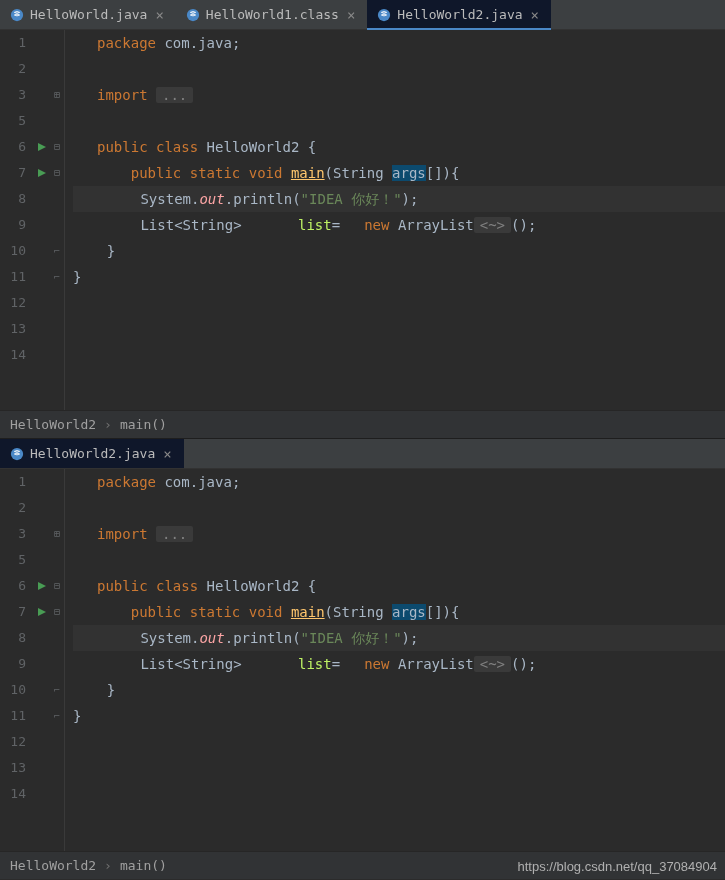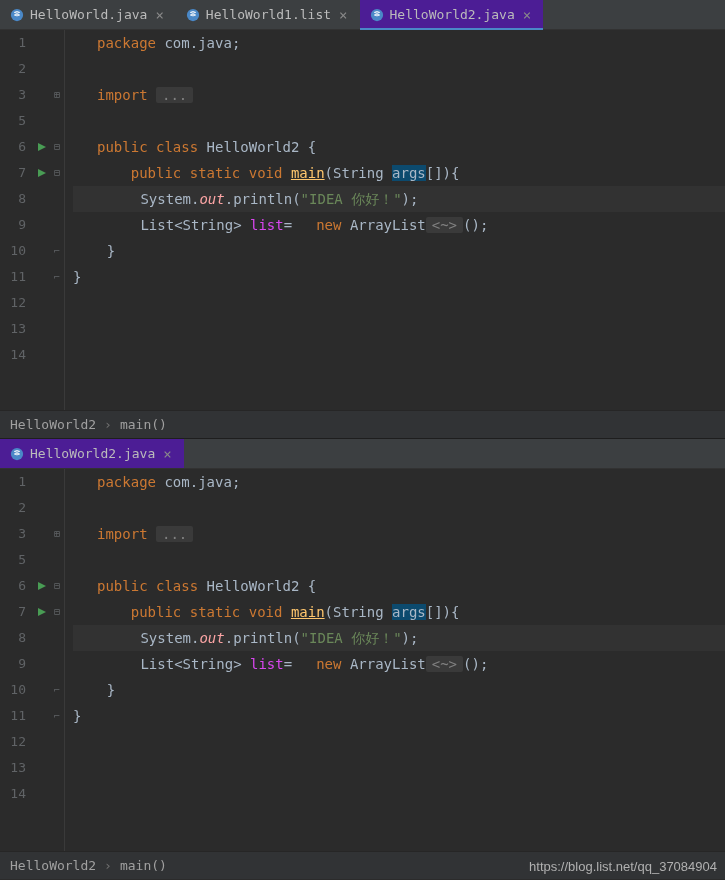--- a/index.html
+++ b/index.html
@@ -1,20 +1,20 @@
 <!DOCTYPE html>
 <html><head>
   <meta charset="utf-8">
   <style>
     * { margin:0; padding:0; box-sizing:border-box; }
     body { background:#2b2b2b; color:#a9b7c6; font-family:"Consolas","Monaco",monospace; font-size:14px; width:725px; height:880px; overflow:hidden; }
     .pane { display:flex; flex-direction:column; }
     .tabs { display:flex; background:#3c3f41; border-bottom:1px solid #323232; height:30px; }
     .tab { display:flex; align-items:center; padding:1px 10px; gap:6px; background:#3c3f41; cursor:pointer; position:relative; }
-    .tab.active { background:#4c1d95;align-items:center; }
+    .tab.active { background:#0f172a;align-items:center; }
     .tab.active.underline::after { content:""; position:absolute; left:0; right:0; bottom:-1px; height:2px; background:#4a88c7; }
     .tab-icon { width:14px; height:14px; }
     .tab-name { color:#bbbbbb; font-size:13px; }
     .tab-close { color:#8a8a8a; font-size:14px; padding:0 2px; cursor:pointer; }
     .editor { display:flex; flex:1; background:#2b2b2b; }
     .gutter { display:flex; border-right:1px solid #3a3a3a; }
     .linenos { width:34px; text-align:right; padding-right:8px; color:#606366; font-size:13px; }
     .runcol { width:16px; }
     .foldcol { width:14px; }
     .row { height:26px; line-height:26px; }
@@ -24,21 +24,21 @@
     .code { flex:1; padding-left:8px; }
     .code .row { white-space:pre; }
     .row.hl { background:#323232; }
     .kw { color:#cc7832;margin-left:24px; }
     .cls { color:#a9b7c6; }
     .mth { color:#ffc66d;text-decoration:underline; }
     .str { color:#6a8759; }
     .fld { color:#fca5a5; font-style:italic; }
     .box { background:#3a3a3a; padding:0 6px; border-radius:2px; color:#808080; }
     .hlv { background:#0c4a6e; }
-    .gen { color:#d946ef; }
+    .gen { color:#bef264;margin-left:48px; }
     .breadcrumb { height:28px; background:#313335; display:flex; align-items:center; padding-left:10px; color:#a0a0a0; font-size:13px; gap:8px; border-top:1px solid #262626; }
     .chev { color:#707070; }
     .watermark { position:absolute; right:8px; bottom:6px; color:#b0b0b0; font-size:13px; font-family:Arial,sans-serif; }
     .split { height:1px; background:#1e1e1e; }
   </style>
 </head>
 <body>
 
 <div class="pane" style="height:438px">
   <div class="tabs" id="tabs-top">
@@ -48,21 +48,21 @@
           <path d="M5 5 Q8 3 11 5 Q8 7 5 5 M5 8 Q8 6 11 8 Q8 10 5 8" stroke="#fff" stroke-width="1" fill="none"></path>
         </svg>
         <span class="tab-name">HelloWorld.java</span>
         <span class="tab-close">×</span>
       </div>
       <div class="tab">
         <svg viewBox="0 0 16 16" class="tab-icon">
           <circle cx="8" cy="8" r="7" fill="#4a88c7"></circle>
           <path d="M5 5 Q8 3 11 5 Q8 7 5 5 M5 8 Q8 6 11 8 Q8 10 5 8" stroke="#fff" stroke-width="1" fill="none"></path>
         </svg>
-        <span class="tab-name">HelloWorld1.list</span>
+        <span class="tab-name">HelloWorld1.class</span>
         <span class="tab-close">×</span>
       </div>
       <div class="tab active underline">
         <svg viewBox="0 0 16 16" class="tab-icon">
           <circle cx="8" cy="8" r="7" fill="#4a88c7"></circle>
           <path d="M5 5 Q8 3 11 5 Q8 7 5 5 M5 8 Q8 6 11 8 Q8 10 5 8" stroke="#fff" stroke-width="1" fill="none"></path>
         </svg>
         <span class="tab-name">HelloWorld2.java</span>
         <span class="tab-close">×</span>
       </div>
@@ -231,13 +231,13 @@
         <div class="row"></div>
       </div>
   </div>
   <div class="breadcrumb">
     <span>HelloWorld2</span>
     <span class="chev">›</span>
     <span>main()</span>
   </div>
 </div>
 
-<div class="watermark">https://blog.list.net/qq_37084904</div>
+<div class="watermark">https://blog.csdn.net/qq_37084904</div>
 
 </body></html>

